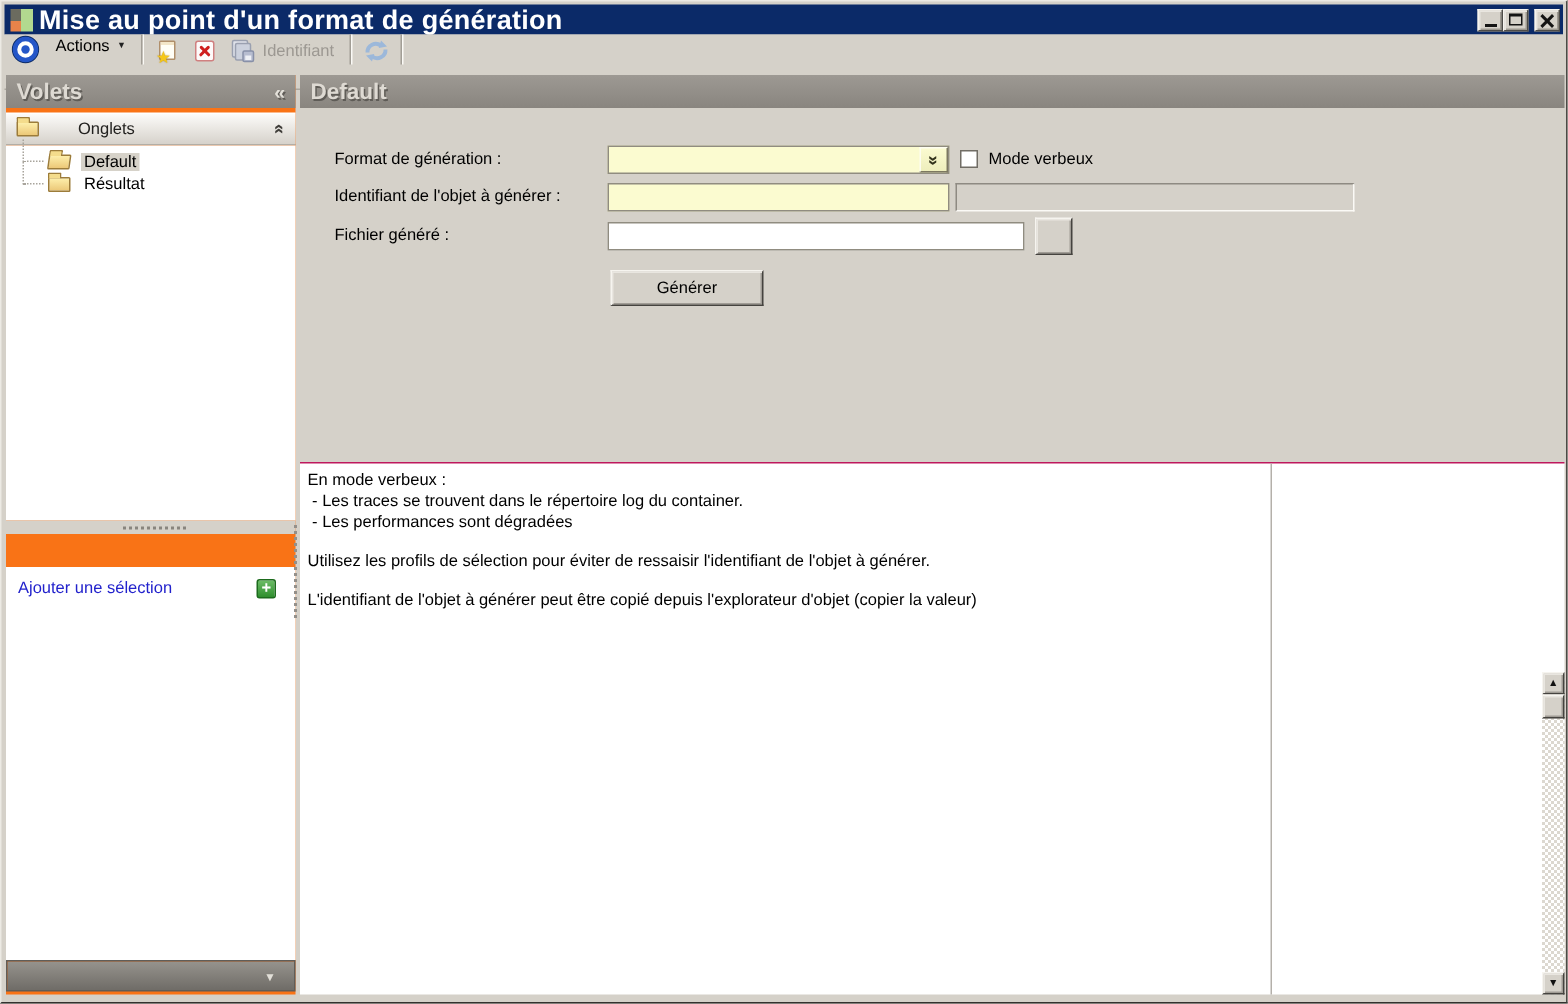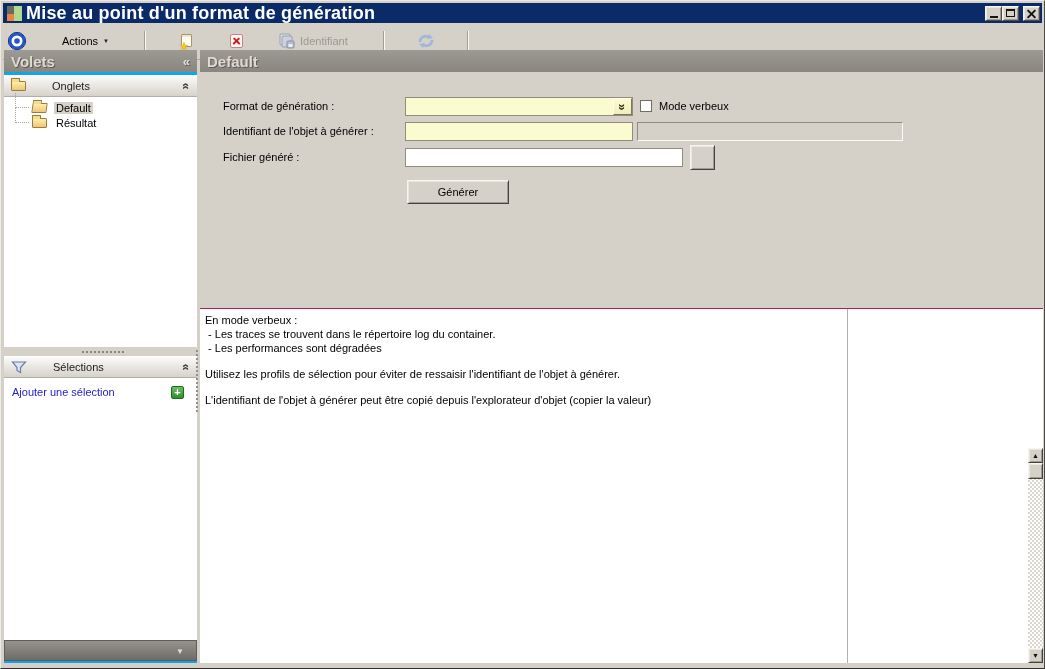--- a/index.html
+++ b/index.html
@@ -25,21 +25,21 @@
   .win-btn.close { margin-left:2px; }
   .glyph-min { width:8px; height:2px; background:#141414; position:relative; top:4px; }
   .glyph-max { width:9px; height:8px; border:1px solid #141414; border-top-width:2px; }
   .glyph-x { position:relative; width:11px; height:9px; }
   .glyph-x i { position:absolute; left:0; top:4px; width:11px; height:2px; background:#141414; }
   .glyph-x i.a { transform:rotate(45deg); }
   .glyph-x i.b { transform:rotate(-45deg); }
 
   
   .toolbar { position:absolute; left:2px; top:22px; right:2px; height:37px;
-    background:#d5d1c9; border-bottom:1px solid #aba79f; display:flex; align-items:center; padding-left:4px;gap:25px; }
+    background:#d5d1c9; border-bottom:1px solid #aba79f; display:flex; align-items:flex-start; padding-left:4px; }
   .tb-sep { height:20px; width:0; border-left:1px solid #a29e96; border-right:1px solid #fbfaf6; margin:0 4px; }
   .tb-actions { background:none; border:none; font:inherit; display:flex; align-items:center; gap:5px; padding:2px 6px; cursor:default; }
   .caret { font-size:6px; line-height:6px; color:#222; }
   .tb-btn { background:none; border:none; width:24px; height:22px; display:flex; align-items:center; justify-content:center; cursor:default; }
   .tb-btn.save { width:auto; padding:0 6px; }
   .save-label { color:#9c9892; font-size:11px; margin-left:5px; }
 
   .icon-newdoc { position:relative; width:14px; height:15px; }
   .icon-newdoc .page { position:absolute; left:1px; top:0; width:11px; height:13px; background:#fffef6;
     border:1px solid #b08f6a; border-radius:1px; box-shadow:inset 0 2px 0 #f3e6c8; }
@@ -49,21 +49,21 @@
   .icon-delete .page2 { position:absolute; left:1px; top:0; width:13px; height:14px; background:#fdfafa;
     border:1px solid #d08080; border-radius:2px; }
   .icon-delete .xbar { position:absolute; left:3px; top:6px; width:9px; height:2.4px; background:#cf1d1d; border-radius:1px; }
   .icon-delete .xbar.a { transform:rotate(45deg); }
   .icon-delete .xbar.b { transform:rotate(-45deg); }
   .icon-save, .icon-refresh { display:inline-flex; }
 
   .icon-target { display:inline-flex; margin-right:4px; }
 
   
-  .sidebar { position:absolute; left:3px; top:49px; width:193px; height:613px; background:#0ea5e9; }
+  .sidebar { position:absolute; left:3px; top:49px; width:193px; height:613px; background:#f97316; }
   .panel-header { height:22px; background:linear-gradient(#9d9993,#89857f);
     display:flex; align-items:center; padding:0 7px; font-size:15px; font-weight:bold;
     color:#dedad3; text-shadow:1px 1px 0 #5f5c57; }
   .collapse-left { margin-left:auto; font-size:13px; font-weight:bold; color:#e4e1da; cursor:default; }
   .group-header { position:absolute; left:0; width:100%; height:22px;
     background:linear-gradient(#fcfbf9,#d6d2cb); border-top:1px solid #fff; border-bottom:1px solid #b2aea6;
     display:flex; align-items:center; padding:0 7px; color:#22211f;gap:20px; }
   .group-header .group-title { margin-left:6px; }
   .chev-up { margin-left:auto; font-weight:bold; color:#403e3a; font-size:12px;
     display:inline-block; transform:rotate(90deg); cursor:default; }
@@ -243,29 +243,20 @@
       <div class="tree-item">
         <span class="folder-icon"></span>
         <span class="tree-label">Résultat</span>
       </div>
     </div>
 
     <div class="h-splitter">
         <span class="grip"></span>
       </div>
 
-    <div class="group-header selections-header">
-      <span class="funnel">
-        <svg width="16" height="16" viewBox="0 0 16 16">
-          <path d="M1.5 3h13L9.5 8.5v5L6 11.5v-3z" fill="#dde4f3" stroke="#6a7eae" stroke-width="1.2"></path>
-        </svg>
-      </span>
-      <span class="group-title">Sélections</span>
-      <span class="chev-up">«</span>
-    </div>
 
     <div class="selections-body">
       <a class="add-link">Ajouter une sélection</a>
       <span class="plus-btn"><span>+</span></span>
     </div>
 
     <div class="sidebar-bottom">
       <span class="dn">▼</span>
     </div>
   </div>

